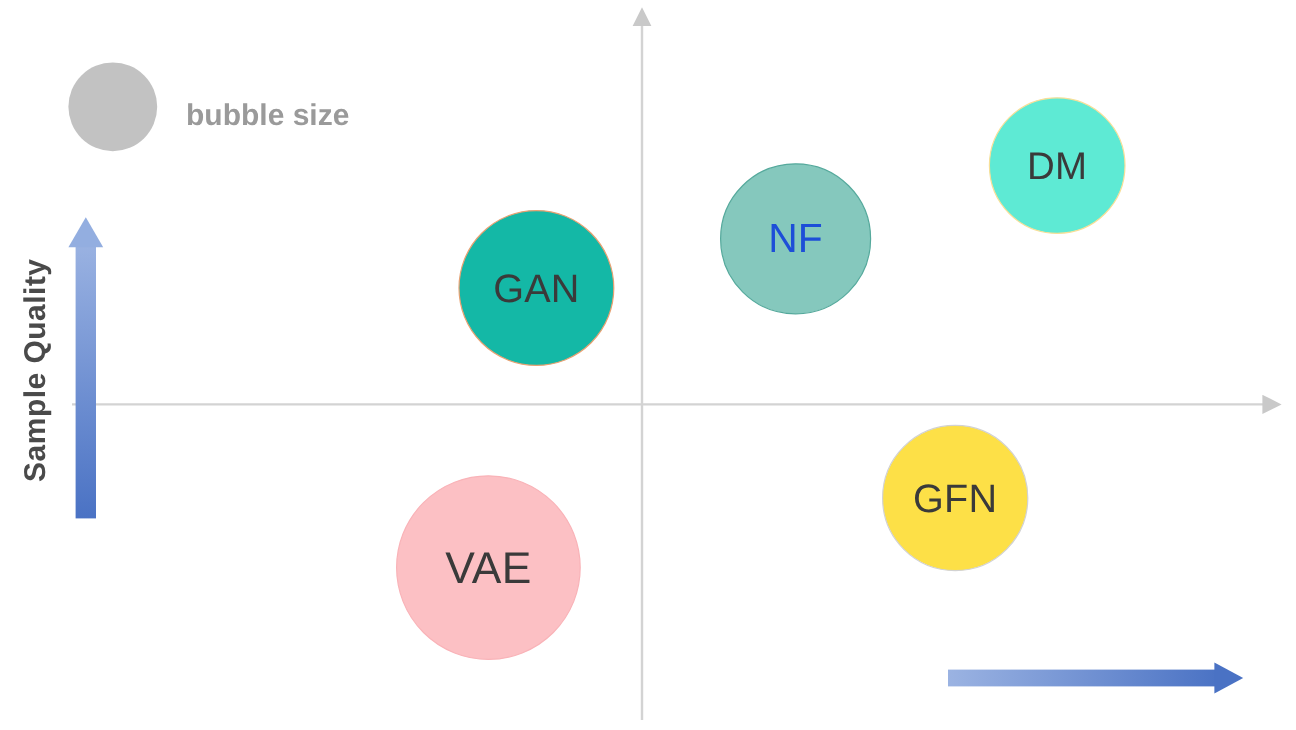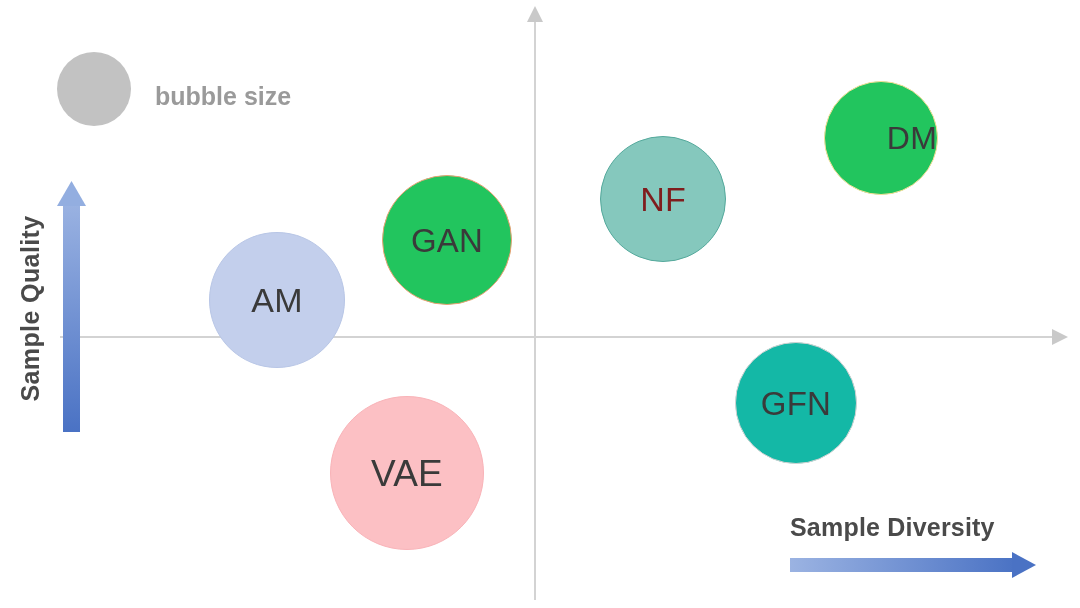--- a/index.html
+++ b/index.html
@@ -156,52 +156,45 @@
     </g>
   </svg>
 
   <div id="legend">
     <div id="legend-swatch"></div>
     <div id="legend-text">
       <div id="legend-line-1">bubble size</div>
     </div>
   </div>
 
-  <div class="bubble" style="left:209px; top:232px; width:136px; height:136px;
-              background:#c3cfec; border:1px solid #b8c6e6; font-size:34px;">
-    <span class="bubble-label">AM</span>
-  </div>
 
   <div class="bubble" style="left:382px; top:175px; width:130px; height:130px;
-              background:#22c55e; border:1px solid #e8a172; font-size:33px;">
+              background:#14b8a6; border:1px solid #e8a172; font-size:33px;">
     <span class="bubble-label">GAN</span>
   </div>
 
   <div class="bubble" style="left:330px; top:396px; width:154px; height:154px;
               background:#fcc0c4; border:1px solid #f9b3b8; font-size:37px;">
     <span class="bubble-label">VAE</span>
   </div>
 
 
   <div class="bubble" style="left:600px; top:136px; width:126px; height:126px;
-              background:#85c8bd; border:1.5px solid #55a99c; font-size:34px; color:#7f1d1d;">
+              background:#85c8bd; border:1.5px solid #55a99c; font-size:34px; color:#1d4ed8;">
     <span class="bubble-label">NF</span>
   </div>
 
   <div class="bubble" style="left:824px; top:81px; width:114px; height:114px;
-              background:#22c55e; border:1px solid #f7df98; font-size:32px;justify-content:flex-end;">
+              background:#5eead4; border:1px solid #f7df98; font-size:32px;">
     <span class="bubble-label">DM</span>
   </div>
 
-  <div class="bubble" style="left:735px; top:342px; width:122px; height:122px;
-              background:#14b8a6; border:1px solid #d2d2d2; font-size:33px;">
+  <div class="bubble" style="left:735px; top:354px; width:122px; height:122px;
+              background:#fde047; border:1px solid #d2d2d2; font-size:33px;">
     <span class="bubble-label">GFN</span>
   </div>
 
   <div id="ylabel">
     <span>Sample  Quality</span>
   </div>
 
-  <div id="xlabel">
-    <span>Sample Diversity</span>
-  </div>
 
 </div>
 
 </body></html>

